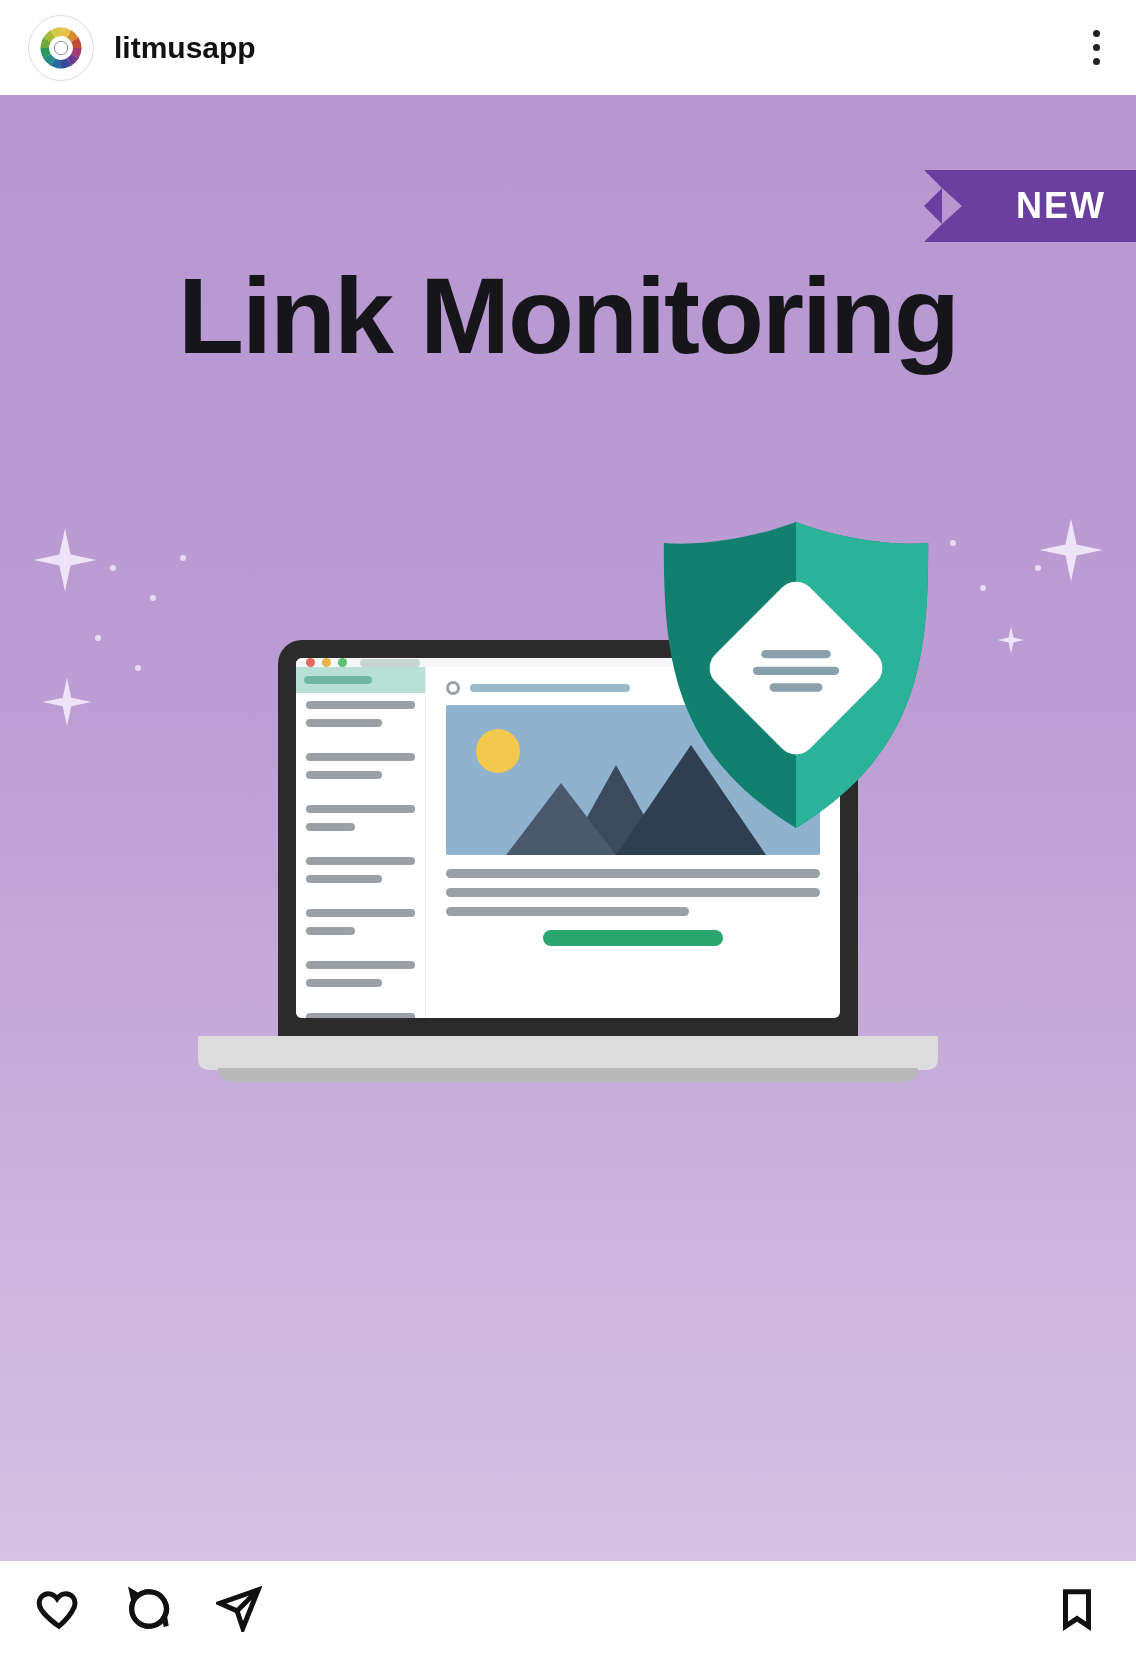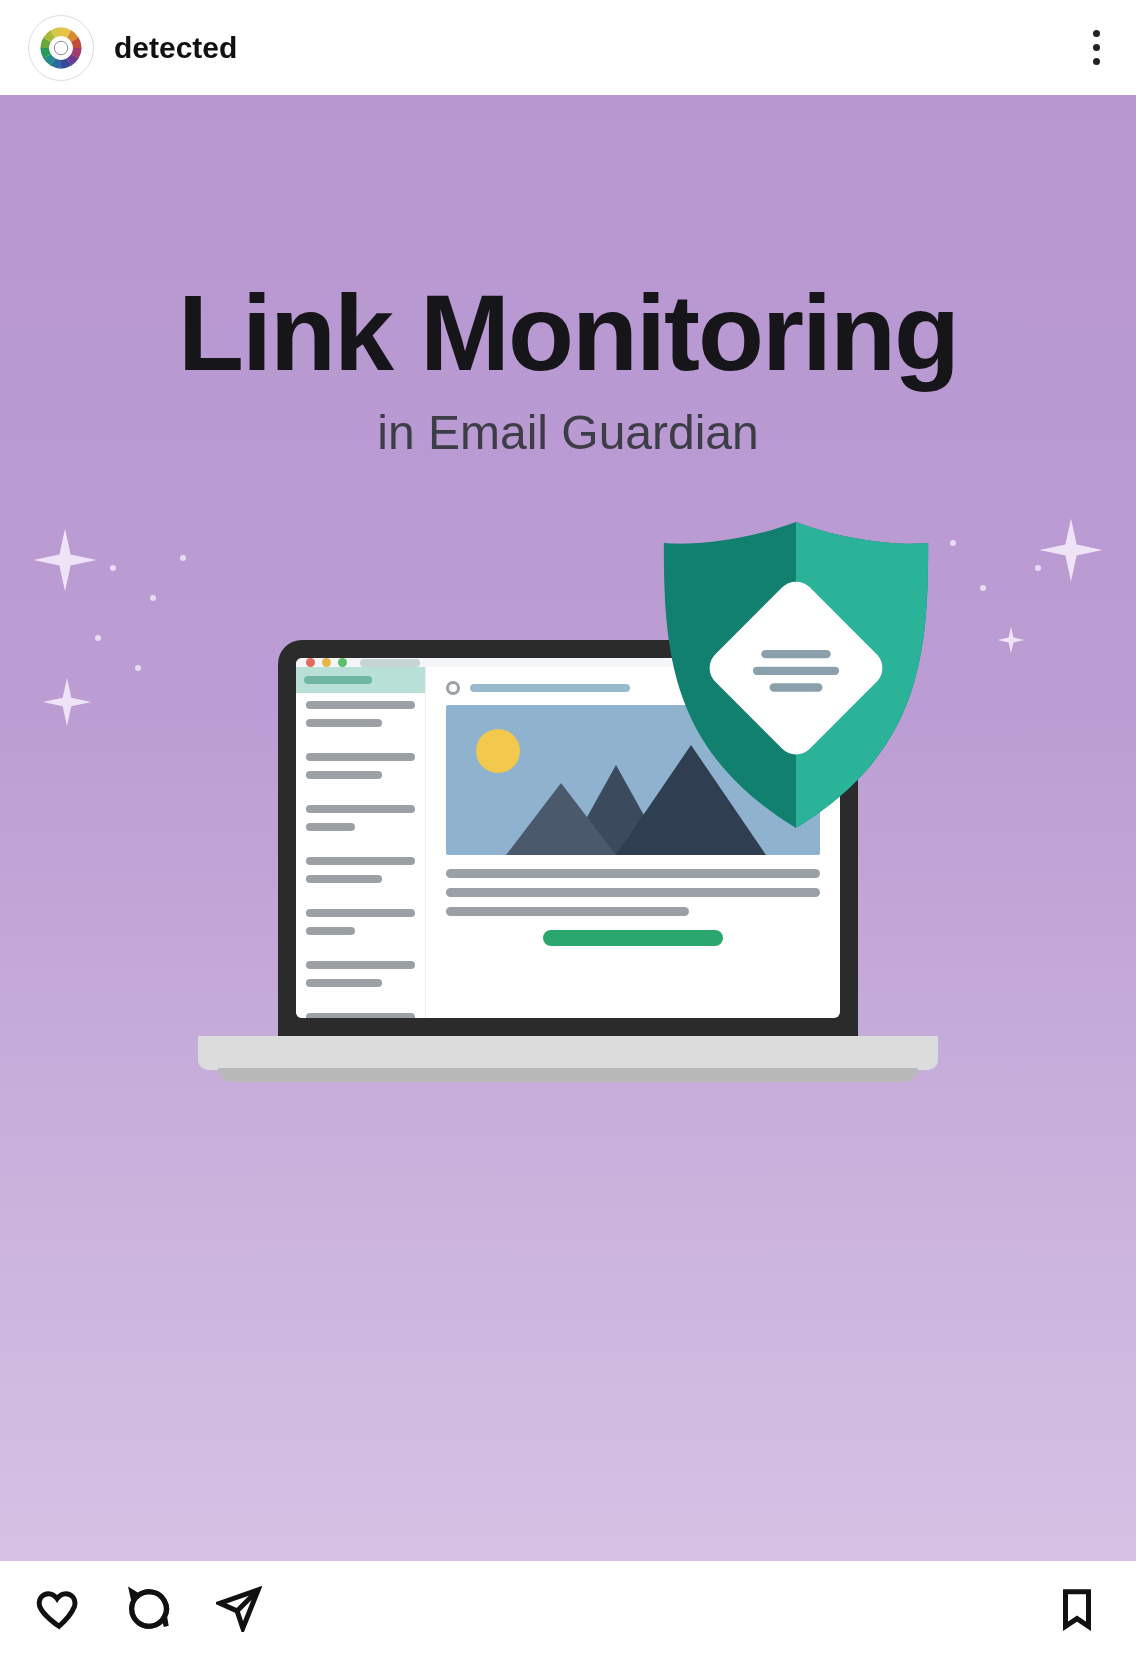--- a/index.html
+++ b/index.html
@@ -47,21 +47,21 @@
   
   .ribbon-v{
     position:absolute; left:-18px; top:50%; transform:translateY(-50%);
     width:0; height:0;
     border-top:18px solid transparent;
     border-bottom:18px solid transparent;
     border-left:20px solid #b897d0;
   }
 
   .headline {
-    position:absolute; top:175px; left:0; right:0; text-align:center;
+    position:absolute; top:158px; left:0; right:0; text-align:center;
     font-size:108px; font-weight:800; color:#16161a; letter-spacing:-2px;
   }
   .subheadline{
     position:absolute; top:310px; left:0; right:0; text-align:center;
     font-size:48px; font-weight:400; color:#3d3d48;
   }
 
   
   .star { position:absolute; color:#f1e7f8; }
   .dot { position:absolute; width:6px; height:6px; border-radius:50%; background:#e8dcf2; }
@@ -164,21 +164,21 @@
             <path d="M0 34 A34 34 0 0 1 -17 29" stroke="#2a6aa0"></path>
             <path d="M-17 29 A34 34 0 0 1 -29 17" stroke="#2a8a8a"></path>
             <path d="M-29 17 A34 34 0 0 1 -34 0" stroke="#2a9a5a"></path>
             <path d="M-34 0 A34 34 0 0 1 -29 -17" stroke="#6aa83a"></path>
             <path d="M-29 -17 A34 34 0 0 1 -17 -29" stroke="#a8b83a"></path>
             <path d="M-17 -29 A34 34 0 0 1 0 -34" stroke="#d8c84a"></path>
           </g>
         </g>
       </svg>
     </div>
-    <div class="username">detected</div>
+    <div class="username">litmusapp</div>
     <div class="spacer"></div>
     <div class="more-dots">
       <span></span>
       <span></span>
       <span></span>
     </div>
   </div>
 
   <div class="media">
 
@@ -196,23 +196,27 @@
       </svg>
     <div class="dot" style="left:110px; top:470px;"></div>
     <div class="dot" style="left:150px; top:500px;"></div>
     <div class="dot" style="left:180px; top:460px;"></div>
     <div class="dot" style="left:95px; top:540px;"></div>
     <div class="dot" style="left:135px; top:570px;"></div>
     <div class="dot" style="right:180px; top:445px;"></div>
     <div class="dot" style="right:150px; top:490px;"></div>
     <div class="dot" style="right:95px; top:470px;"></div>
 
+    <div class="ribbon">
+      <span class="ribbon-notch"></span>
+      <span class="ribbon-v"></span>
+      <span>NEW</span>
+    </div>
 
     <div class="headline">Link Monitoring</div>
-    <div class="subheadline">in Email Guardian</div>
 
     <div class="laptop">
       <div class="screen-outer">
         <div class="screen-inner">
           <div class="browser-bar">
             <span class="tl-dot" style="background:#e06c5c;"></span>
             <span class="tl-dot" style="background:#e8b447;"></span>
             <span class="tl-dot" style="background:#5bbf6b;"></span>
             <div class="addr">
                 <div class="addr-line"></div>

